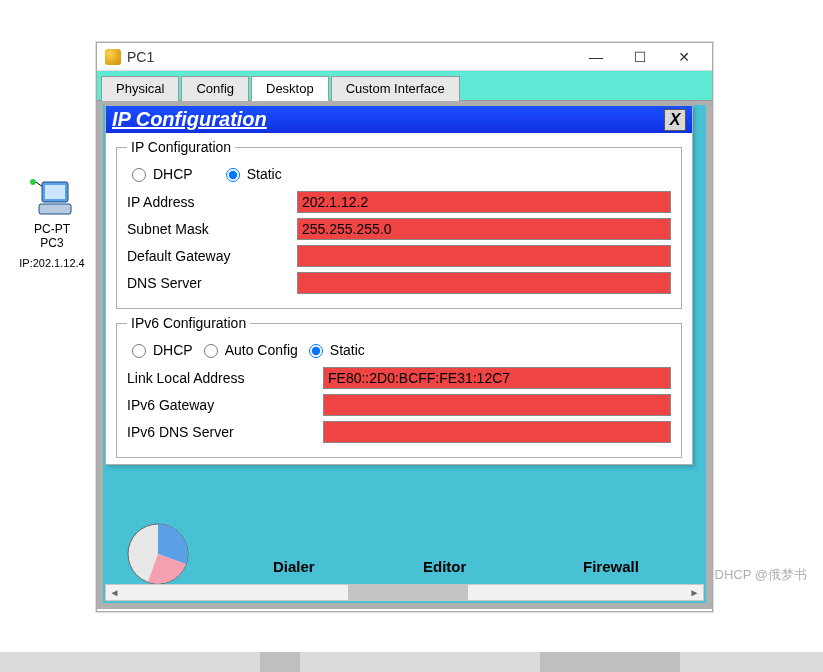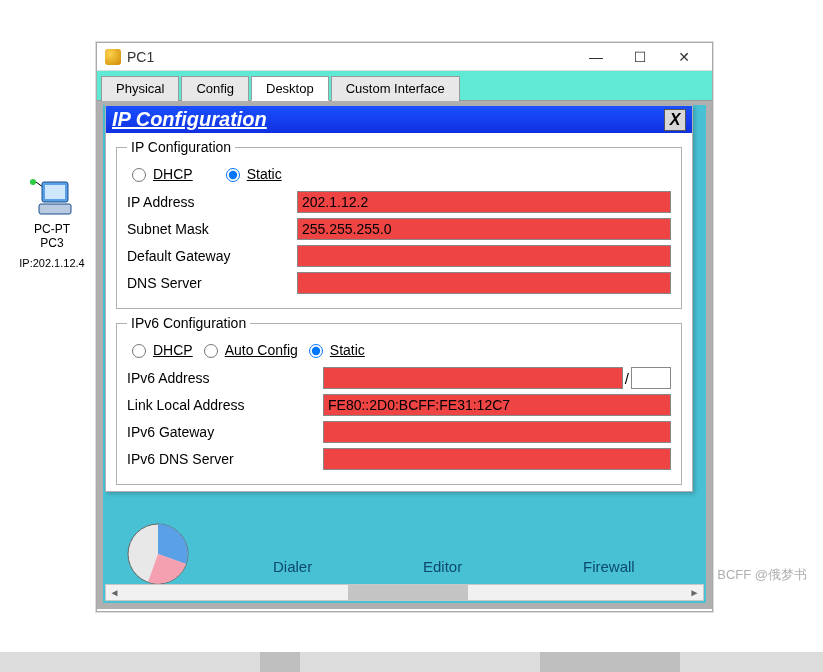--- a/index.html
+++ b/index.html
@@ -74,21 +74,21 @@
   .bgteal {
     position:absolute; inset:0;
     background: #48c1d4;
     border: 6px solid #b0b0b0;
     border-top: 4px solid #b0b0b0;
   }
   .bgteal .partial {
     position:absolute; left:20px; bottom:14px;
     width:70px; height:70px;
   }
-  .bgteal .lbl { position:absolute; bottom:28px; color:#0c4a6e; font-weight:normal; font-size:15px; }
+  .bgteal .lbl { position:absolute; bottom:28px; color:#000000; font-weight:bold; font-size:15px; }
 
   
   .panel {
     position:absolute;
     left: 8px; top: 4px;
     width: 588px;
     background: #fff;
     border: 1px solid #b0b0b0;
     box-shadow: 2px 2px 4px rgba(0,0,0,0.2);
   }
@@ -116,21 +116,21 @@
   }
   fieldset {
     border:1px solid #b0b0b0;
     margin:6px 10px;
     padding: 6px 10px 10px 10px;
   }
   legend { font-size:14px; padding:0 4px; }
   .row { display:flex; align-items:center; margin:3px 0; min-height:24px; }
   .radiogroup { display:flex; gap:28px; margin:4px 0 8px 0; align-items:center; }
   .radiogroup.tight { gap:6px; }
-  .radio { display:flex; align-items:center; gap:4px; font-size:14px;text-decoration:underline; }
+  .radio { display:flex; align-items:center; gap:4px; font-size:14px; }
   .radio input { width:14px; height:14px; }
   .field-label { width:170px; font-size:14px; }
   .field-input {
     flex:1;
     height:22px;
     border:1px solid #888;
     background:#ef4444;
     font-size:14px;
     padding:1px 4px;
     font-family: Arial, sans-serif;
@@ -263,40 +263,34 @@
           <label class="radio">
               <input type="radio" name="v6" style="">
               <span>Auto Config</span>
             </label>
           <label class="radio">
               <input type="radio" name="v6" checked="" style="">
               <span>Static</span>
             </label>
         </div>
         <div class="row">
-            <span class="field-label">IPv6 Address</span>
-            <input class="field-input" value="" style="">
-            <span class="prefix-sep">/</span>
-            <input class="prefix" value="" style="">
-          </div>
-        <div class="row">
             <span class="field-label">Link Local Address</span>
             <input class="field-input" value="FE80::2D0:BCFF:FE31:12C7" style="">
           </div>
         <div class="row">
             <span class="field-label">IPv6 Gateway</span>
             <input class="field-input" value="" style="">
           </div>
         <div class="row">
             <span class="field-label">IPv6 DNS Server</span>
             <input class="field-input" value="" style="">
           </div>
       </fieldset>
     </div>
   </div>
 </div>
 
-<div class="watermark">BCFF @俄梦书</div>
+<div class="watermark">DHCP @俄梦书</div>
 
 <div class="bottombar">
   <div class="seg" style="left:260px; width:40px"></div>
   <div class="seg" style="left:540px; width:140px"></div>
 </div>
 
 </body></html>

